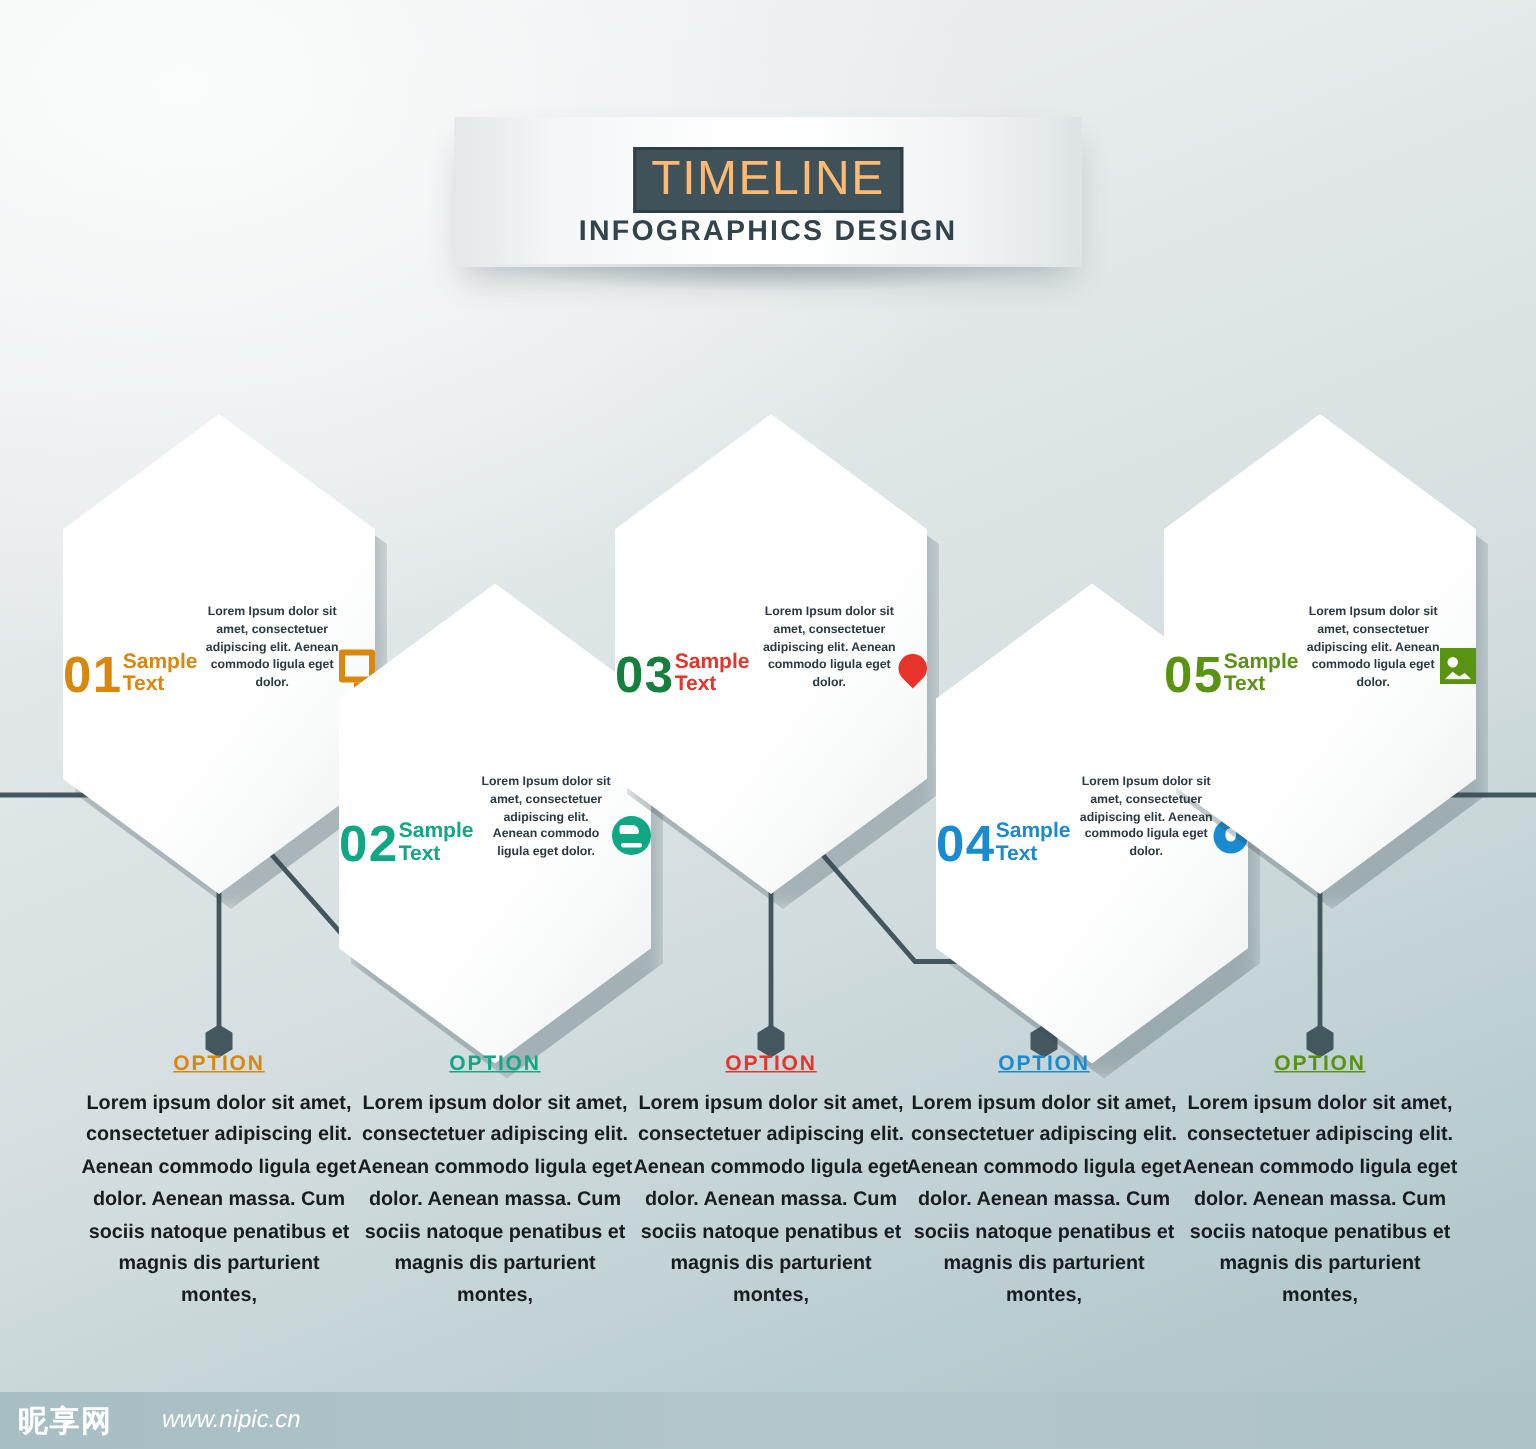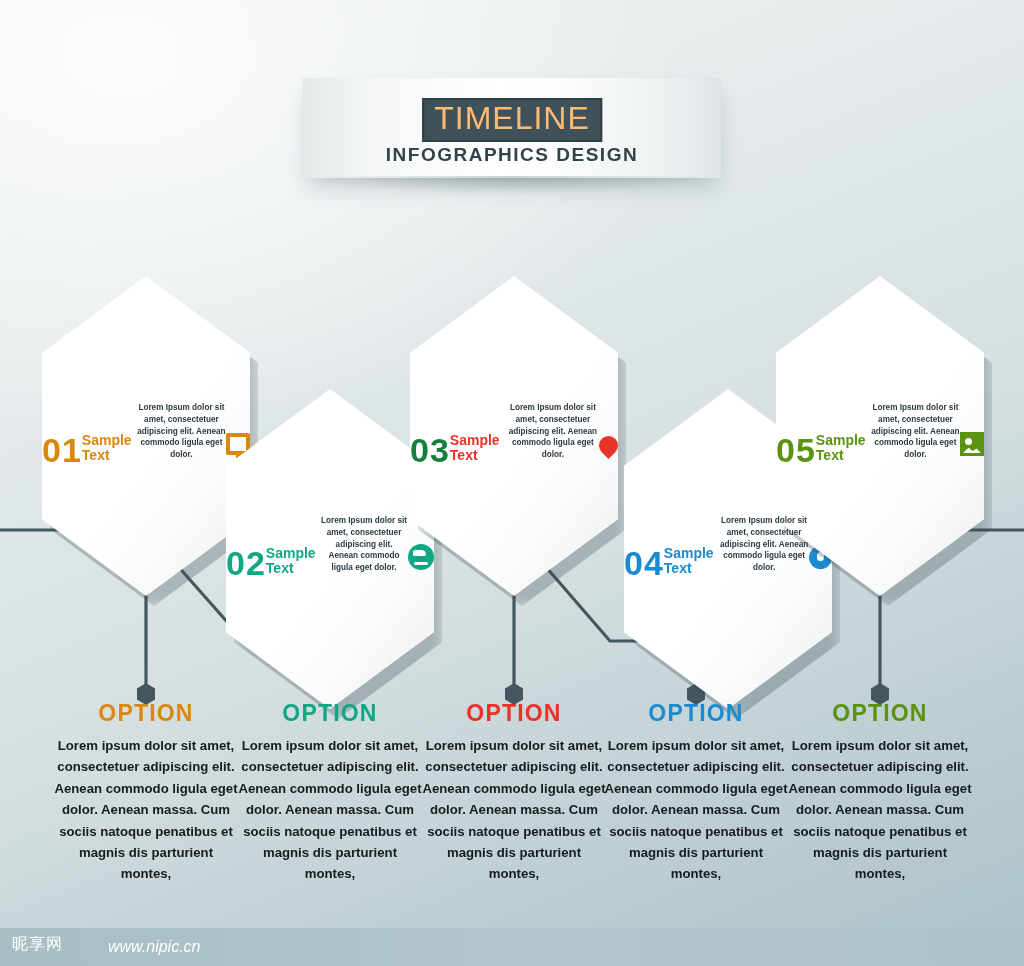--- a/index.html
+++ b/index.html
@@ -86,35 +86,36 @@
   .ico-ring::after{ content:""; position:absolute; left:8px; top:6px; width:7px; height:9px; background:#fff; border-radius:4px; }
   .ico-image { width:24px; height:24px; border:3px solid currentColor; position:relative; background:currentColor; }
   .ico-image::before{ content:""; position:absolute; left:2px; top:3px; width:7px; height:7px; background:#fff; border-radius:50%; }
   .ico-image::after{ content:""; position:absolute; left:0; bottom:0; width:18px; height:8px; background:#fff;
     clip-path:polygon(0% 100%, 30% 35%, 55% 75%, 75% 45%, 100% 100%); }
 
   
   #options-row { position:absolute; left:0; top:700px; width:1024px; height:230px; }
   .opt-col { position:absolute; width:186px; }
   .opt-title {
-    text-align:center; font-size:23px; font-weight:bold; letter-spacing:1.2px;
+    text-align:center; font-size:14px; font-weight:bold; letter-spacing:1.2px;
     margin-bottom:8px;
+    text-decoration:underline;
   }
   .opt-text {
     text-align:center; color:#171c1f; font-size:13.2px; font-weight:bold; line-height:1.62;
   }
 
   
   #watermark-bar {
     position:absolute; left:0; top:928px; width:1024px; height:38px;
     background:linear-gradient(90deg,#a7bec4 0%, #b2c6cb 50%, #aec3c8 100%);
   }
   #wm-logo {
     position:absolute; left:12px; top:6px;
-    color:#ffffff; font-size:16px; font-weight:normal; letter-spacing:1px;
+    color:#ffffff; font-size:20px; font-weight:bold; letter-spacing:1px;
   }
   #wm-url {
     position:absolute; left:108px; top:10px;
     color:#ffffff; font-size:16px; font-style:italic;
   }
   #wm-id {
     position:absolute; right:10px; top:9px;
     background:#55686f; color:#ffffff; font-size:11.5px; padding:3px 7px;
   }
 </style>

